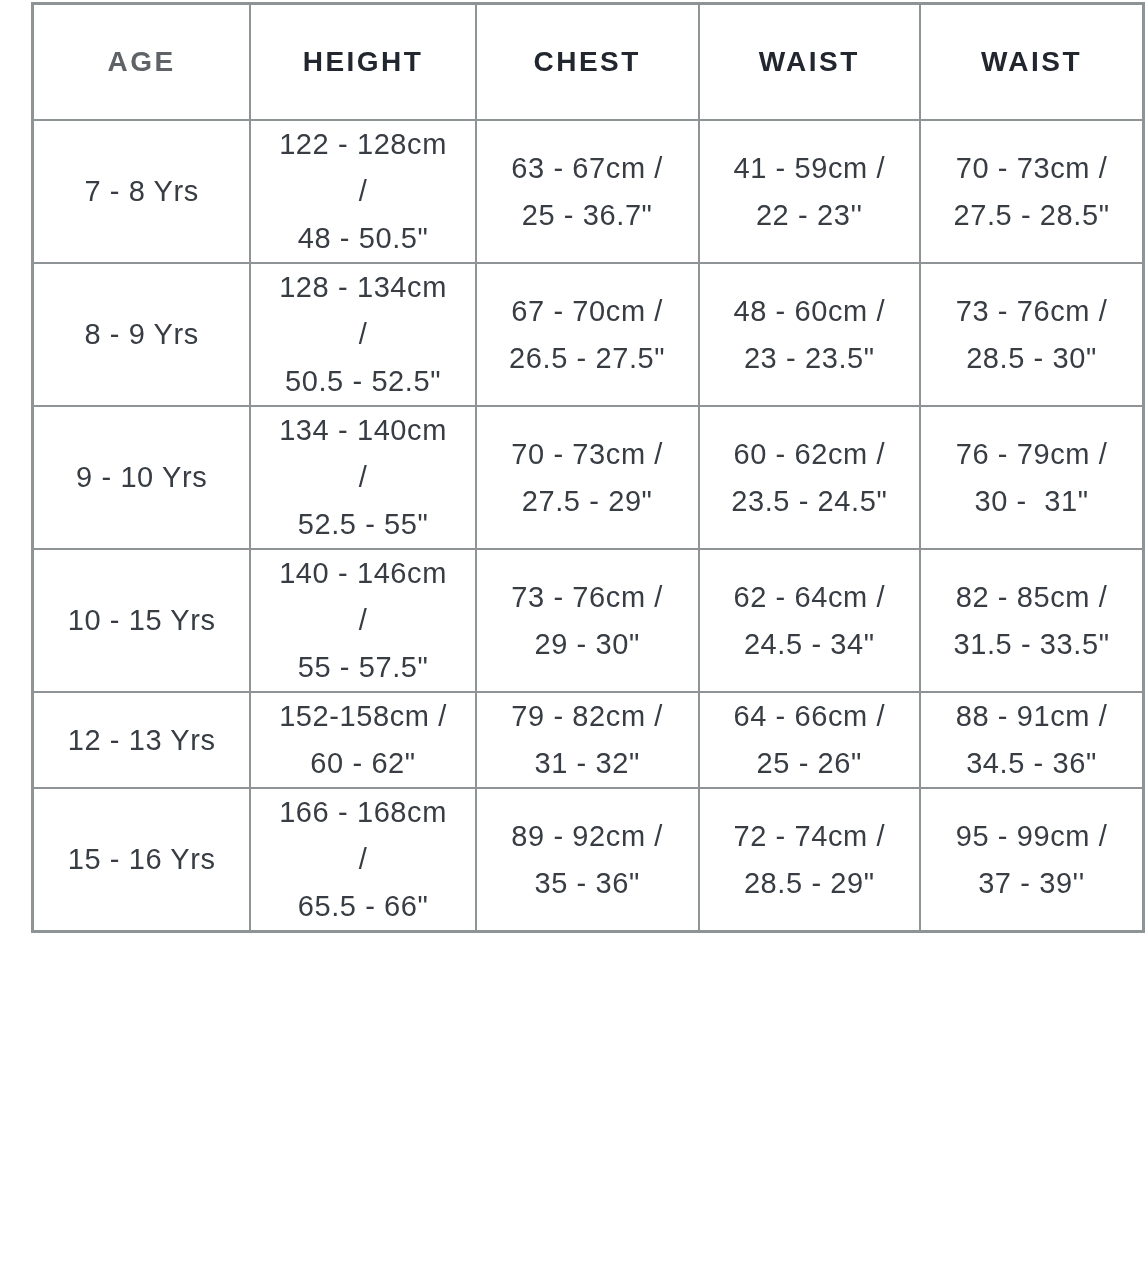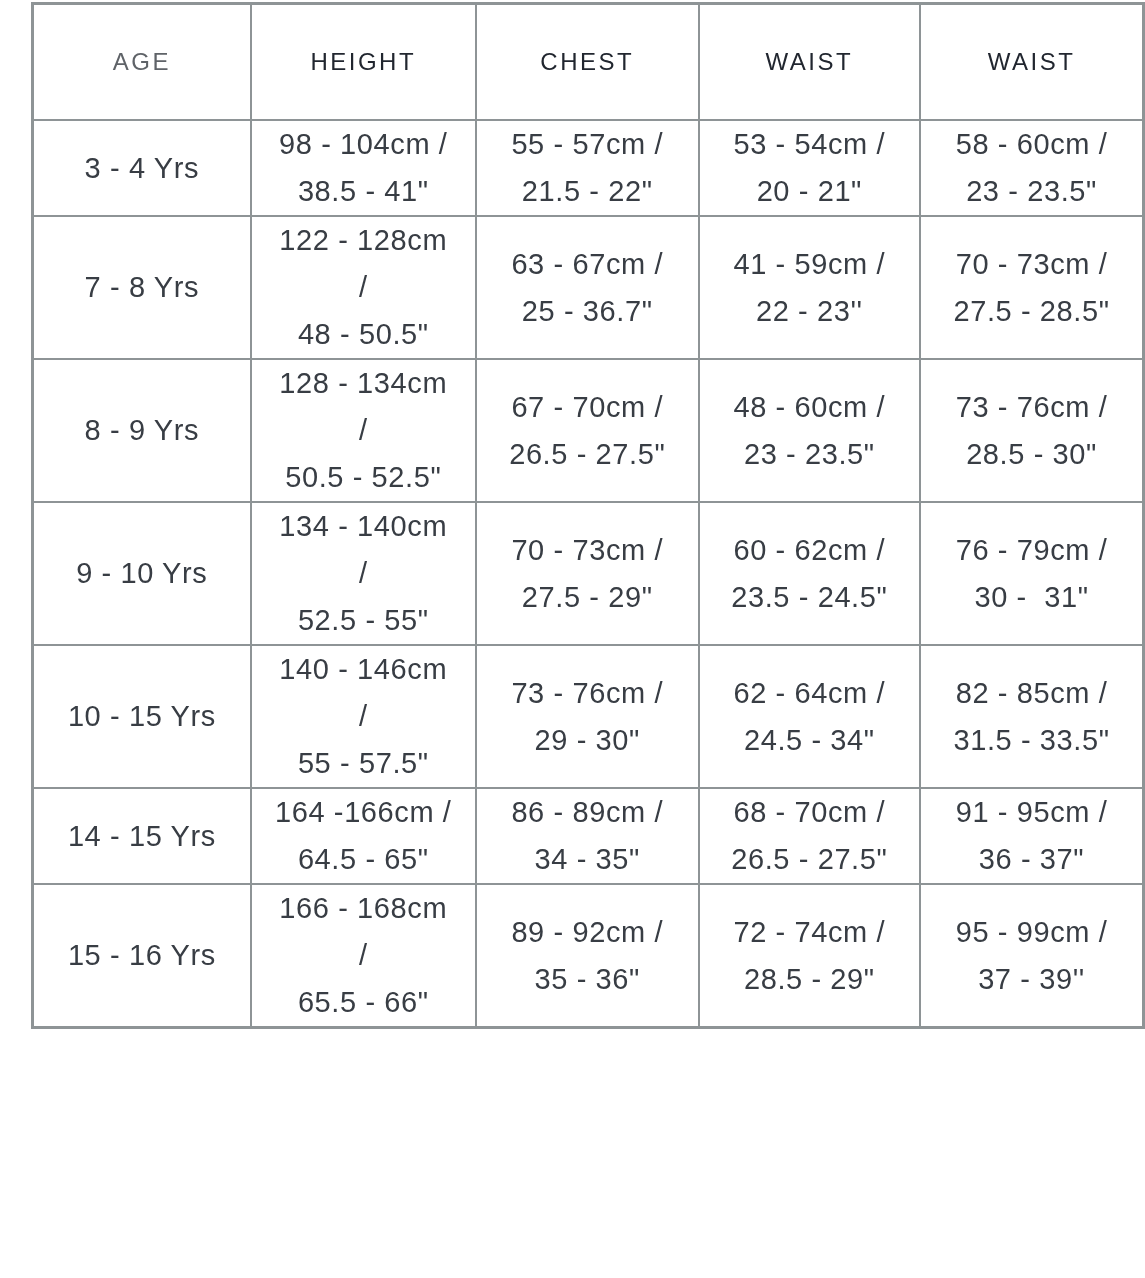--- a/index.html
+++ b/index.html
@@ -32,22 +32,22 @@
   th, td {
     border: 2px solid var(--border-color, #8e9496);
     text-align: center;
     vertical-align: middle;
     white-space: pre-line;
     padding: 0 2px;
     overflow: visible;
   }
   th {
     height: 114px;
-    font-size: 24px;
-    font-weight: normal;
+    font-size: 28px;
+    font-weight: bold;
     letter-spacing: 2.5px;
     color: var(--header-text-color, #21262f);
   }
   th.age-header {
     color: var(--age-header-text-color, #5f6368);
   }
   td {
     font-size: 29px;
     line-height: 47px;
     letter-spacing: 0.6px;
@@ -71,31 +71,20 @@
     <thead>
       <tr>
         <th class="age-header">AGE</th>
         <th>HEIGHT</th>
         <th>CHEST</th>
         <th>WAIST</th>
         <th>WAIST</th>
       </tr>
     </thead>
     <tbody>
-      <tr class="short">
-        <td>3 - 4 Yrs</td>
-        <td>98 - 104cm /
-38.5 - 41"</td>
-        <td>55 - 57cm /
-21.5 - 22"</td>
-        <td>53 - 54cm /
-20 - 21"</td>
-        <td>58 - 60cm /
-23 - 23.5"</td>
-      </tr>
       <tr class="tall">
         <td>7 - 8 Yrs</td>
         <td>122 - 128cm
 /
 48 - 50.5"</td>
         <td>63 - 67cm /
 25 - 36.7"</td>
         <td>41 - 59cm /
 22 - 23''</td>
         <td>70 - 73cm /
@@ -131,29 +120,29 @@
 /
 55 - 57.5"</td>
         <td>73 - 76cm /
 29 - 30"</td>
         <td>62 - 64cm /
 24.5 - 34"</td>
         <td>82 - 85cm /
 31.5 - 33.5"</td>
       </tr>
       <tr class="short">
-        <td>14 - 15 Yrs</td>
-        <td>164 -166cm /
-64.5 - 65"</td>
-        <td>86 - 89cm /
-34 - 35"</td>
-        <td>68 - 70cm /
-26.5 - 27.5"</td>
-        <td>91 - 95cm /
-36 - 37"</td>
+        <td>12 - 13 Yrs</td>
+        <td>152-158cm /
+60 - 62"</td>
+        <td>79 - 82cm /
+31 - 32"</td>
+        <td>64 - 66cm /
+25 - 26"</td>
+        <td>88 - 91cm /
+34.5 - 36"</td>
       </tr>
       <tr class="tall">
         <td>15 - 16 Yrs</td>
         <td>166 - 168cm
 /
 65.5 - 66"</td>
         <td>89 - 92cm /
 35 - 36"</td>
         <td>72 - 74cm /
 28.5 - 29"</td>

